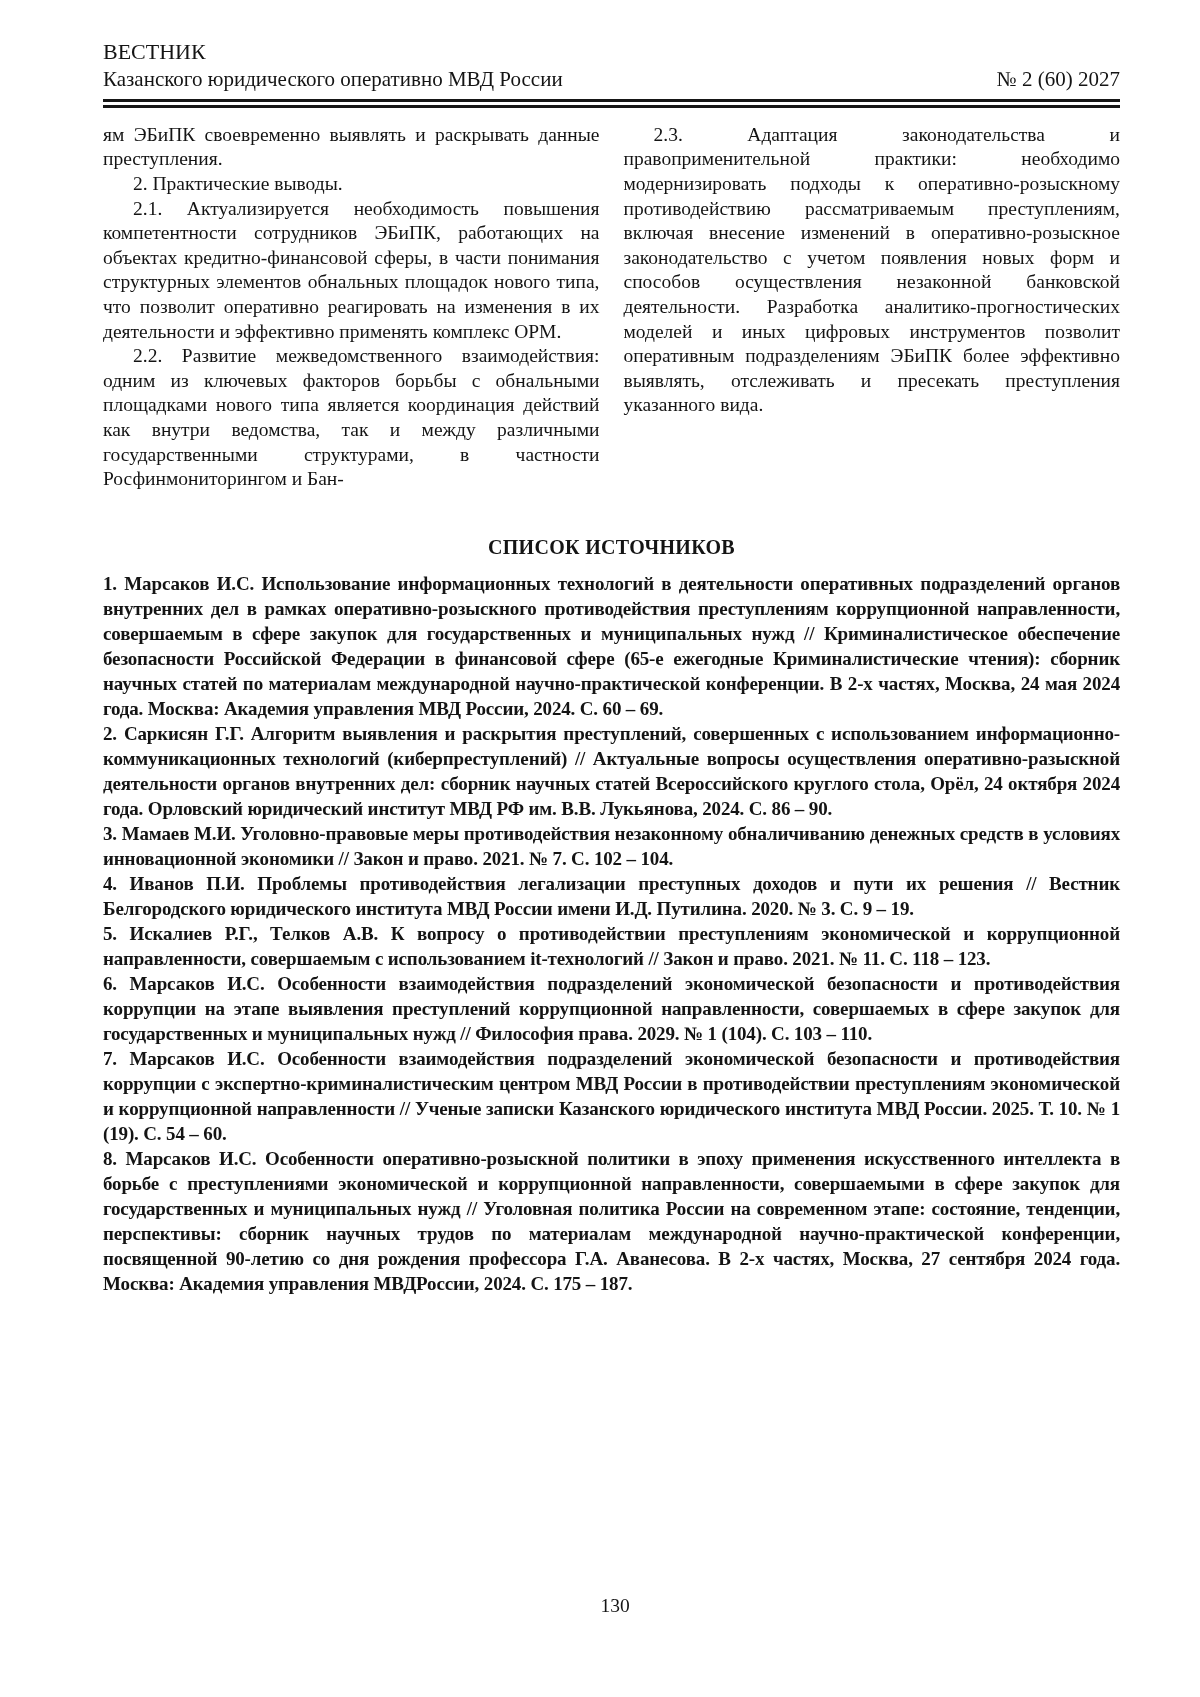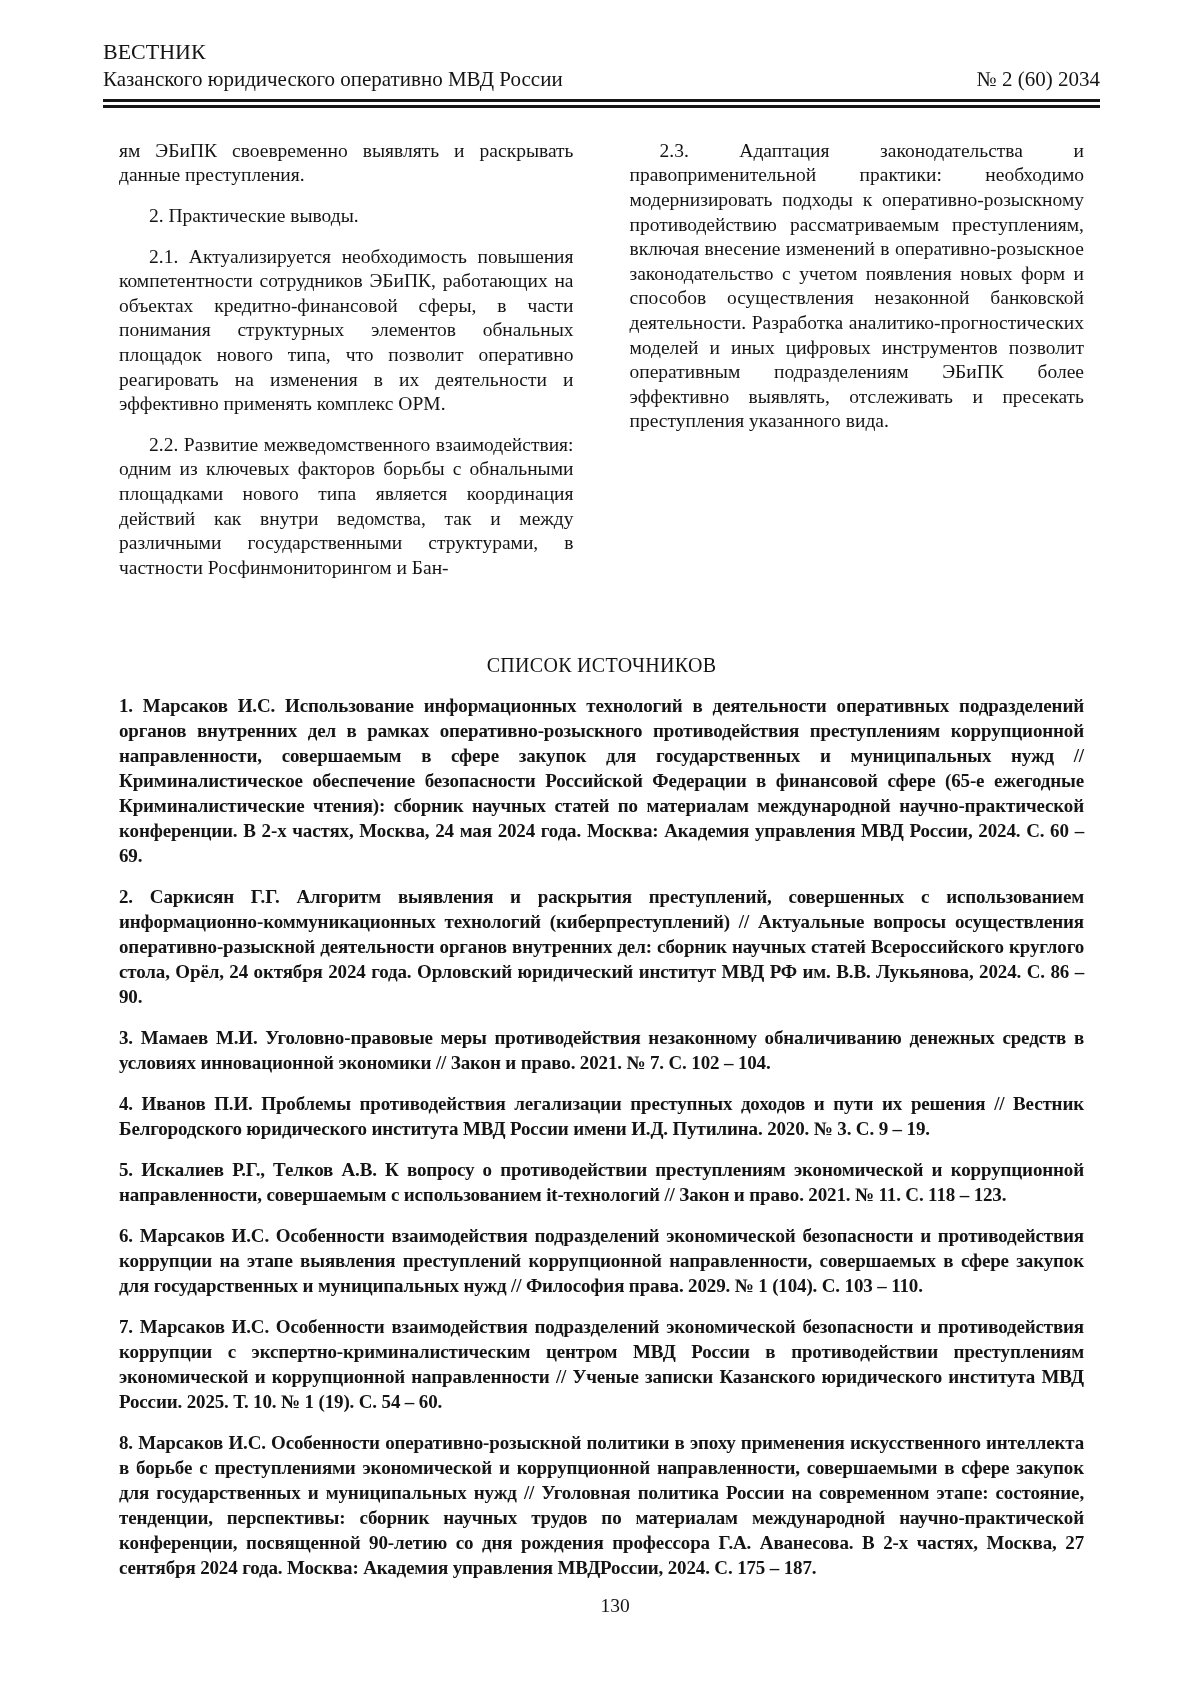--- a/index.html
+++ b/index.html
@@ -9,21 +9,21 @@
   }
   .page {
     position: relative;
     width: 1200px;
     height: 1697px;
     margin: 0 auto;
     background: #ffffff;
     color: #141414;
     font-family: "Liberation Serif", serif;
     box-sizing: border-box;
-    padding: 38px 100px 0 103px;
+    padding: 38px 80px 0 103px;
     overflow: hidden;
   }
   
   .header-row {
     display: flex;
     justify-content: space-between;
     align-items: flex-end;
   }
   .journal-title {
     font-size: 22px;
@@ -48,27 +48,27 @@
   .columns {
     display: flex;
     gap: 24px;
     margin-top: 15px;
     font-size: 19.5px;
     line-height: 24.6px;
     text-align: justify;
     hyphens: auto;
   }
   .column { flex: 1 1 0; min-width: 0; }
-  .columns p, .refs p { margin: 16px; }
+  .columns p, .refs p { margin: 0; }
   .indent { text-indent: 30px; }
   
   .sources-heading {
-    margin-top: 58px;
+    margin-top: 44px;
     text-align: center;
-    font-weight: normal;
+    font-weight: bold;
     font-size: 20px;
     letter-spacing: 0.3px;
   }
   .refs {
     margin-top: 12px;
     font-size: 19px;
     line-height: 25px;
     text-align: justify;
     letter-spacing: -0.15px;
     hyphens: auto;
@@ -88,21 +88,21 @@
 </head>
 <body>
 
 <div class="page">
 
   <div class="header-row">
     <div>
       <div class="journal-title">ВЕСТНИК</div>
       <div class="journal-subtitle">Казанского юридического оперативно МВД России</div>
     </div>
-    <div class="issue-number">№ 2 (60) 2034</div>
+    <div class="issue-number">№ 2 (60) 2027</div>
   </div>
 
   <div class="double-rule"></div>
 
   <div class="columns">
     <div class="column">
       <p>ям ЭБиПК своевременно выявлять и раскрывать данные преступления.</p>
       <p class="indent">2. Практические выводы.</p>
       <p class="indent">2.1. Актуализируется необходимость повышения компетентности сотрудников ЭБиПК, работающих на объектах кредитно-финансовой сферы, в части понимания структурных элементов обнальных площадок нового типа, что позволит оперативно реагировать на изменения в их деятельности и эффективно применять комплекс ОРМ.</p>
       <p class="indent">2.2. Развитие межведомственного взаимодействия: одним из ключевых факторов борьбы с обнальными площадками нового типа является координация действий как внутри ведомства, так и между различными государственными структурами, в частности Росфинмониторингом и Бан-</p>

